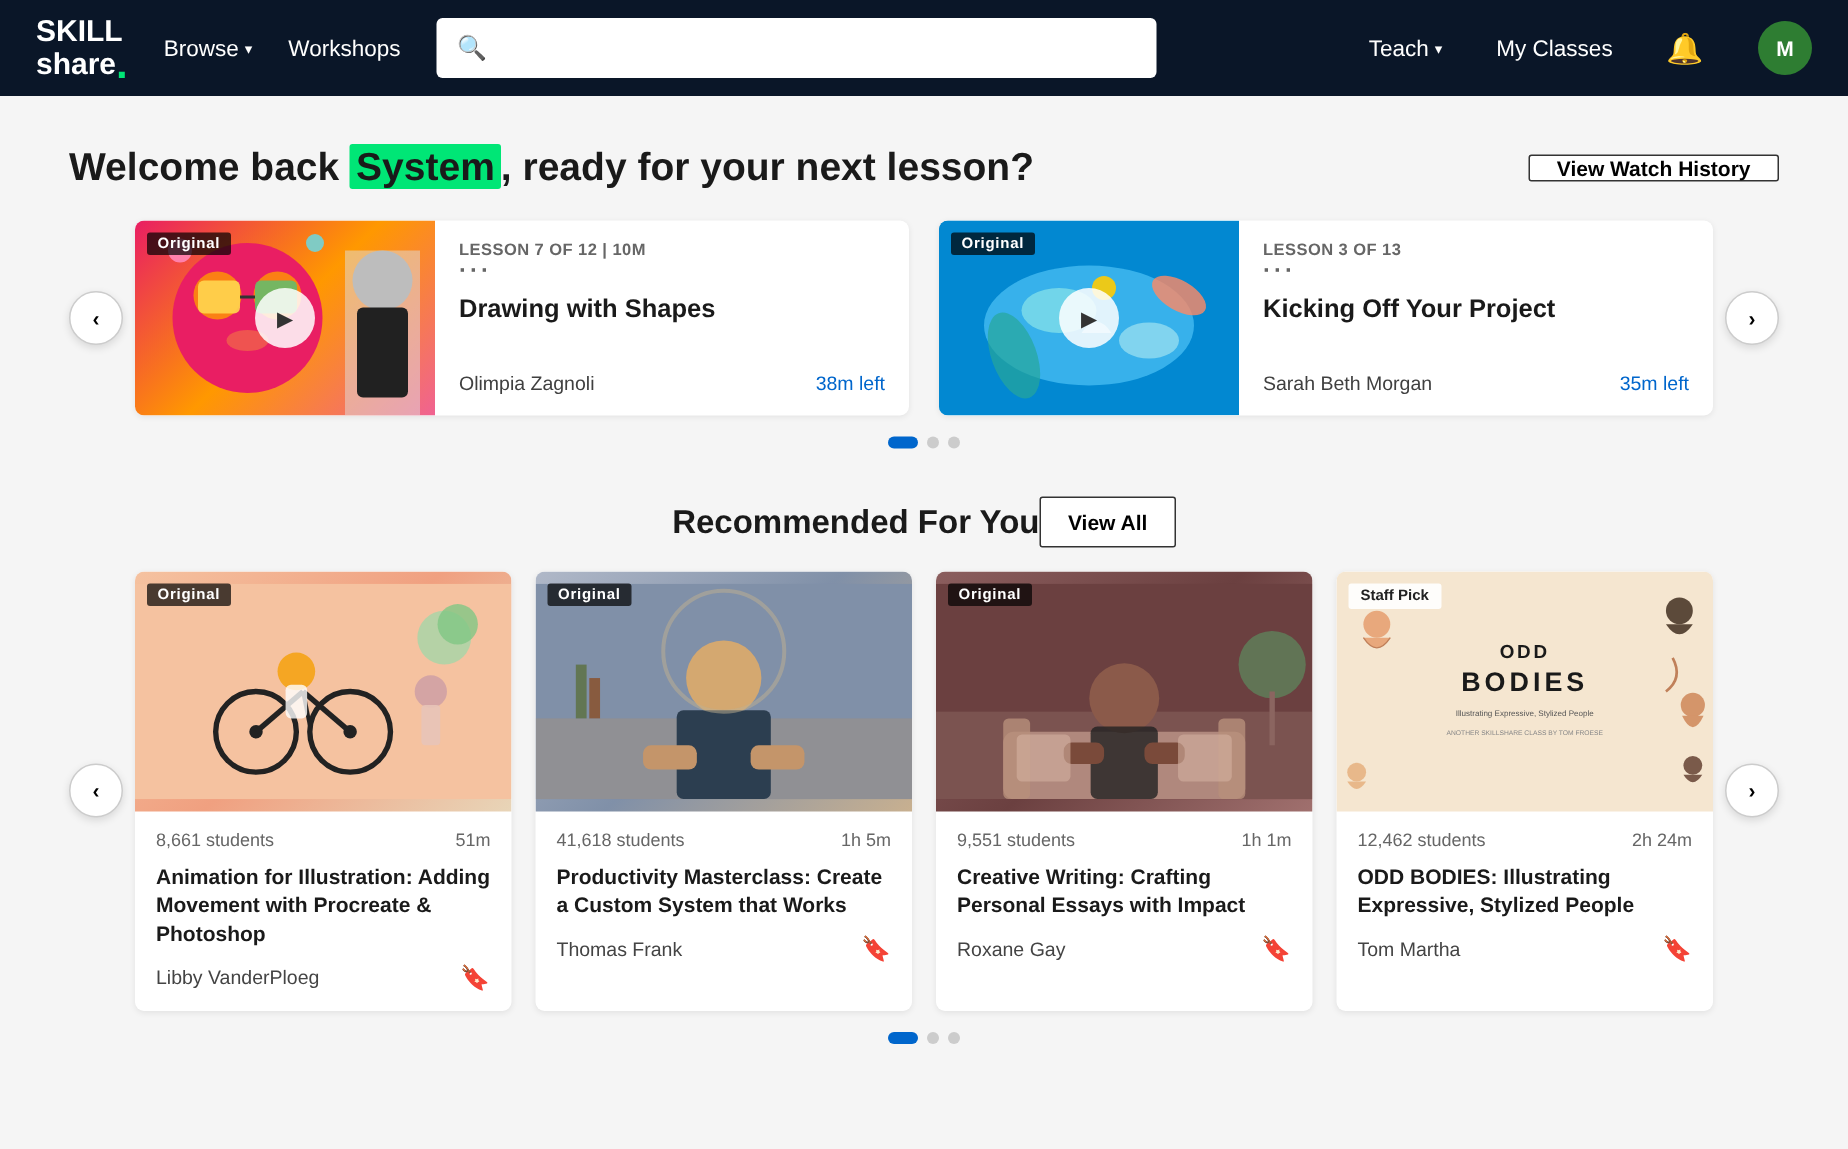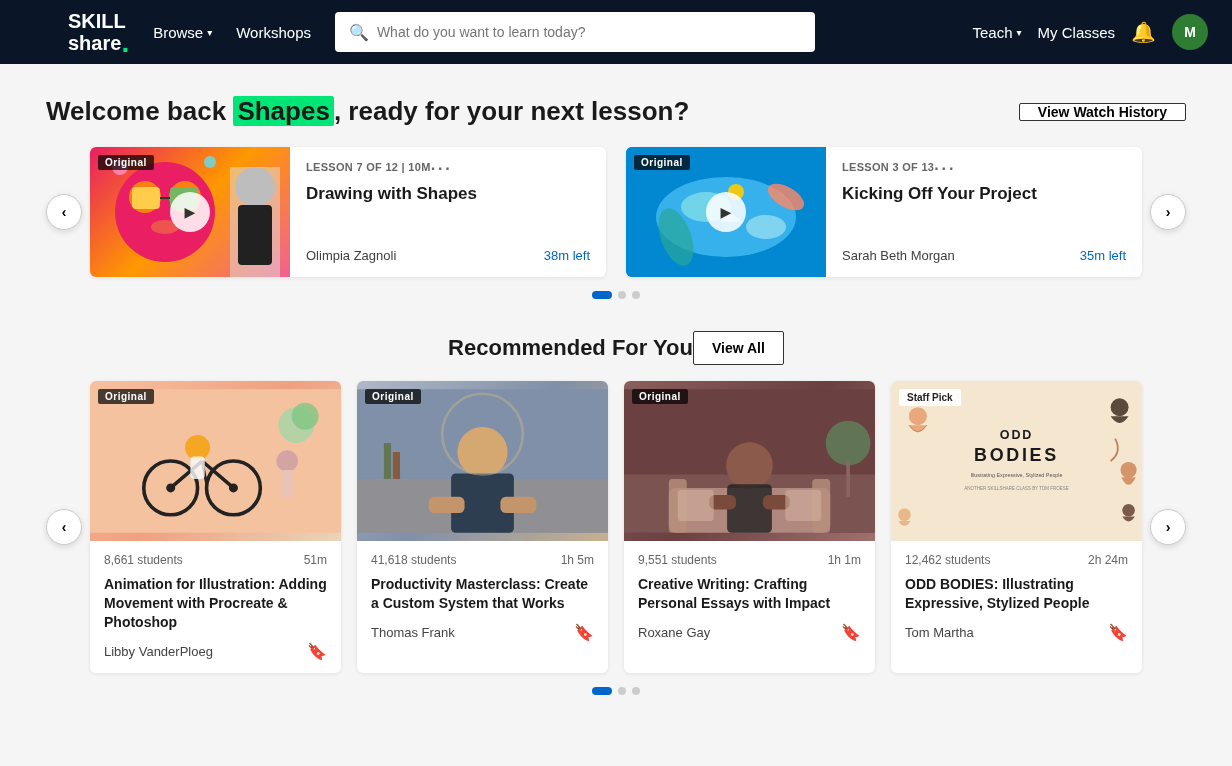--- a/index.html
+++ b/index.html
@@ -61,21 +61,21 @@
       color: #333;
     }
     .search-icon-svg {
       color: #888;
       font-size: 16px;
     }
     .nav-right {
       margin-left: auto;
       display: flex;
       align-items: center;
-      gap: 16px;
+      gap: 36px;
     }
     .bell-icon {
       color: white;
       font-size: 20px;
       cursor: pointer;
     }
     .avatar {
       width: 36px; height: 36px;
       border-radius: 50%;
       background: #2e7d32;
@@ -203,22 +203,23 @@
     }
     .lesson-info {
       padding: 14px 16px;
       flex: 1;
       display: flex;
       flex-direction: column;
       justify-content: space-between;
     }
     .lesson-meta-row {
       display: flex;
-      justify-content: flex-start;
+      justify-content: center;
       align-items: flex-start;
+      flex-direction: column;
     }
     .lesson-meta {
       font-size: 11px;
       font-weight: 600;
       color: #666;
       letter-spacing: 0.3px;
       text-transform: uppercase;
     }
     .lesson-more-btn {
       color: #666;
@@ -355,41 +356,40 @@
       font-size: 16px;
       cursor: pointer;
     }
     
   </style>
 </head>
 <body>
 
 <nav class="navbar">
   <div class="logo">
-    <div style="display:flex;flex-direction:column;align-items:flex-start;margin-left:44px;">
+    <div style="display:flex;flex-direction:column;align-items:flex-start;">
       <span class="logo-text">SKILL</span>
       <div style="display:flex;align-items:flex-end;">
         <span class="logo-text">share</span>
         <span style="color:#00e676;font-size:28px;font-weight:900;line-height:0.6;margin-bottom:2px;">.</span>
       </div>
     </div>
   </div>
 
   <div class="nav-link">
     <span>Browse</span>
     <span class="chevron">▾</span>
   </div>
 
   <div class="nav-link">
     <span>Workshops</span>
   </div>
 
   <div class="search-bar">
     <span class="search-icon-svg">🔍</span>
-    <input type="text" placeholder="What do you want to learn today?" style="">
   </div>
 
   <div class="nav-right">
     <div class="nav-link">
       <span>Teach</span>
       <span class="chevron">▾</span>
     </div>
     <div class="nav-link">
       <span>My Classes</span>
     </div>
@@ -397,21 +397,21 @@
     <div class="avatar">
       <span>M</span>
     </div>
   </div>
 </nav>
 
 <div class="main">
 
   <div class="welcome-header">
     <h1 class="welcome-title">
-      <span>Welcome back </span><span class="name-highlight">Shapes</span><span>, ready for your next lesson?</span>
+      <span>Welcome back </span><span class="name-highlight">System</span><span>, ready for your next lesson?</span>
     </h1>
     <button class="view-history-btn">View Watch History</button>
   </div>
 
   <div class="carousel-wrapper">
     <button class="carousel-btn left">‹</button>
 
     <div class="lessons-grid">
 
       <div class="lesson-card">

